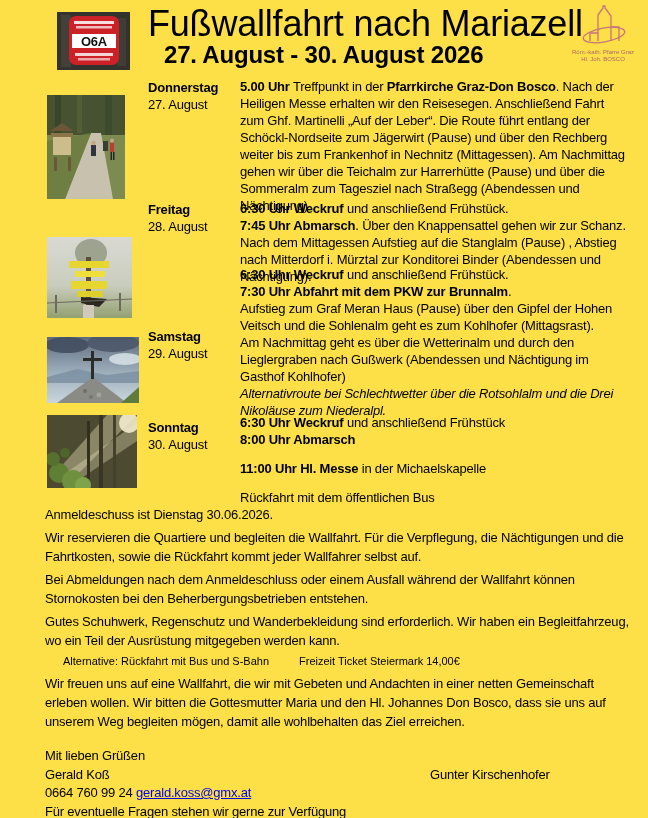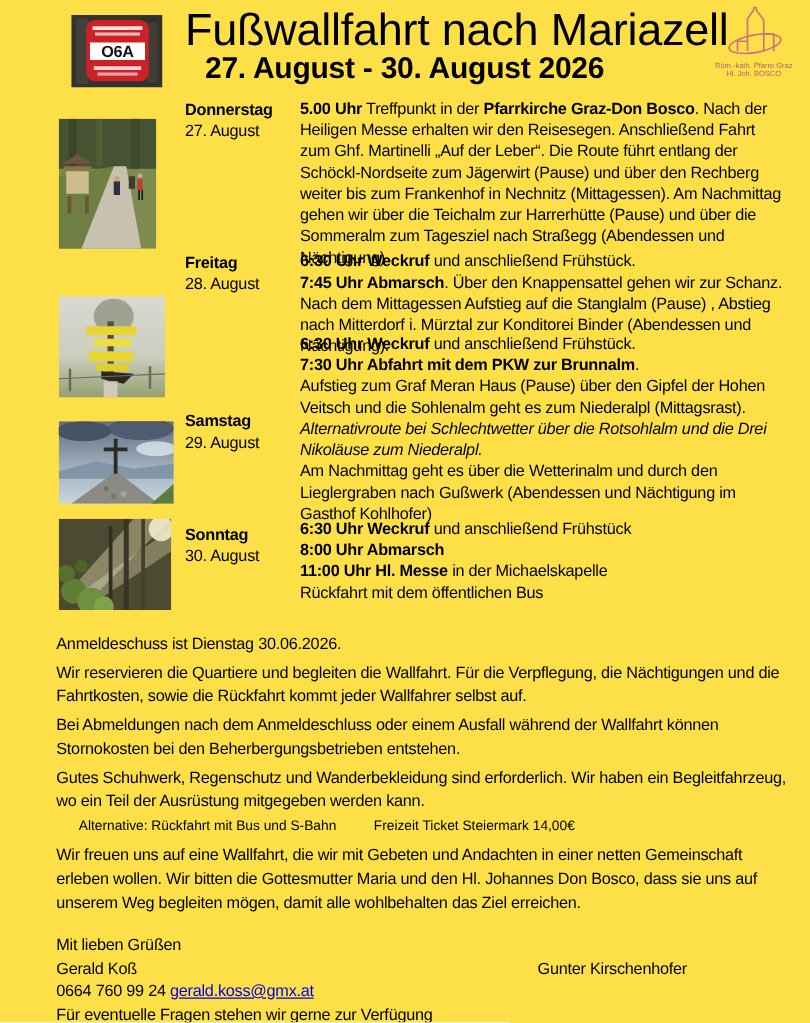--- a/index.html
+++ b/index.html
@@ -16,21 +16,21 @@
   .church-caption{font-size:6px;line-height:7px;color:#b2646e;letter-spacing:0;}
   
   .photo{position:absolute;display:block;}
   
   .day-row{position:absolute;left:148px;width:478px;display:flex;font-size:13px;line-height:17px;}
   .day-col{width:92px;flex:none;padding-top:1px;}
   .day-name{font-weight:bold;}
   .day-desc{flex:1;}
   .tline span.b{font-weight:bold;}
   .tline span.i{font-style:italic;}
-  .tline.gap{margin-top:0;}
+  .tline.gap{margin-top:12px;}
   
   .paragraphs{position:absolute;left:45px;top:505px;width:585px;font-size:13px;line-height:19px;}
   .paragraphs p{margin:0 0 4px 0;}
   .alt-note{font-size:11px;line-height:14px;margin:2px 0 6px 18px;letter-spacing:0;}
   .alt-note .spacer{display:inline-block;width:30px;}
   
   .footer{position:absolute;left:45px;top:747px;width:585px;font-size:13px;line-height:18.5px;}
   .footer .names{position:relative;}
   .name-right{position:absolute;left:385px;top:0;}
   .email-link{color:#0000ee;text-decoration:underline;}
@@ -172,23 +172,23 @@
   </div>
 
   <div class="day-row" style="top:266px;align-items:center;">
     <div class="day-col" style="padding-top:4px;">
       <div class="day-name">Samstag</div>
       <div class="day-date">29. August</div>
     </div>
     <div class="day-desc">
         <div class="tline"><span class="b">6:30 Uhr Weckruf</span><span> und anschließend Frühstück.</span></div>
         <div class="tline"><span class="b">7:30 Uhr Abfahrt mit dem PKW zur Brunnalm</span><span>.</span></div>
-        <div class="tline"><span>Aufstieg zum Graf Meran Haus (Pause) über den Gipfel der Hohen Veitsch und die Sohlenalm geht es zum Niederalpl (Mittagsrast).</span></div>
+        <div class="tline"><span>Aufstieg zum Graf Meran Haus (Pause) über den Gipfel der Hohen Veitsch und die Sohlenalm geht es zum Kohlhofer (Mittagsrast).</span></div>
+        <div class="tline"><span>Am Nachmittag geht es über die Wetterinalm und durch den Lieglergraben nach Gußwerk (Abendessen und Nächtigung im Gasthof Kohlhofer)</span></div>
         <div class="tline"><span class="i">Alternativroute bei Schlechtwetter über die Rotsohlalm und die Drei Nikoläuse zum Niederalpl.</span></div>
-        <div class="tline"><span>Am Nachmittag geht es über die Wetterinalm und durch den Lieglergraben nach Gußwerk (Abendessen und Nächtigung im Gasthof Kohlhofer)</span></div>
       </div>
   </div>
 
   <div class="day-row" style="top:414px;">
     <div class="day-col" style="padding-top:5px;">
       <div class="day-name">Sonntag</div>
       <div class="day-date">30. August</div>
     </div>
     <div class="day-desc">
         <div class="tline"><span class="b">6:30 Uhr Weckruf</span><span> und anschließend Frühstück</span></div>

